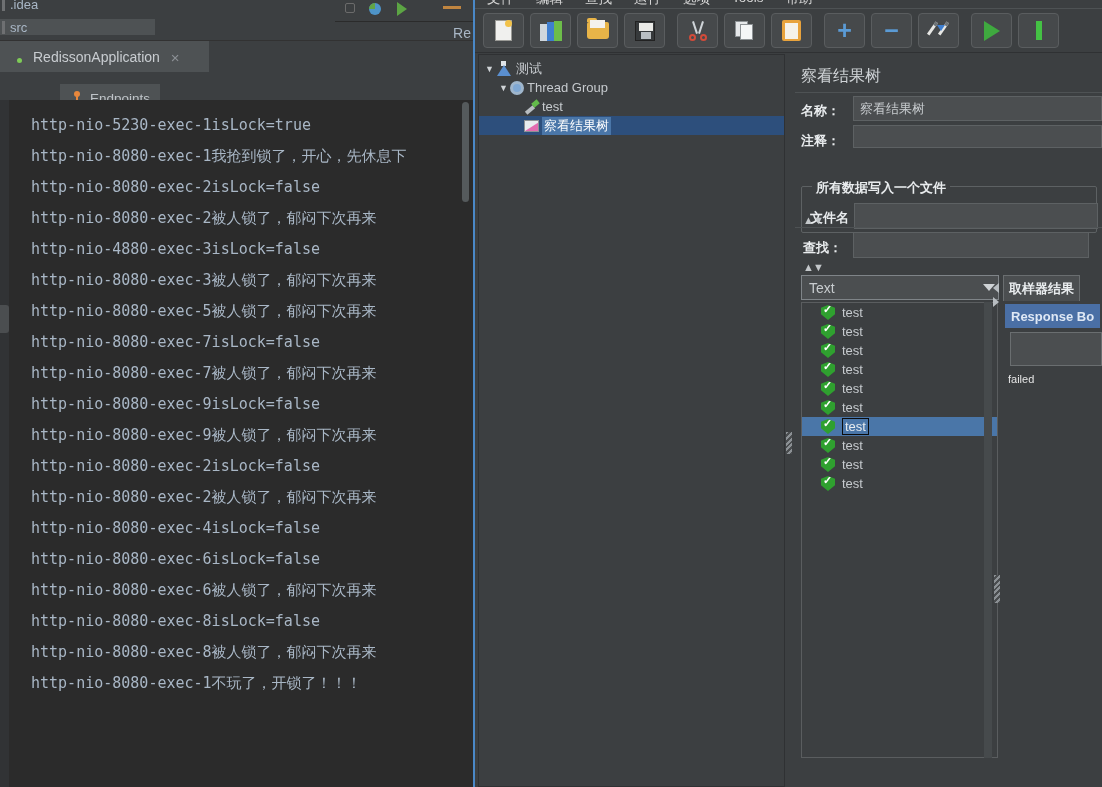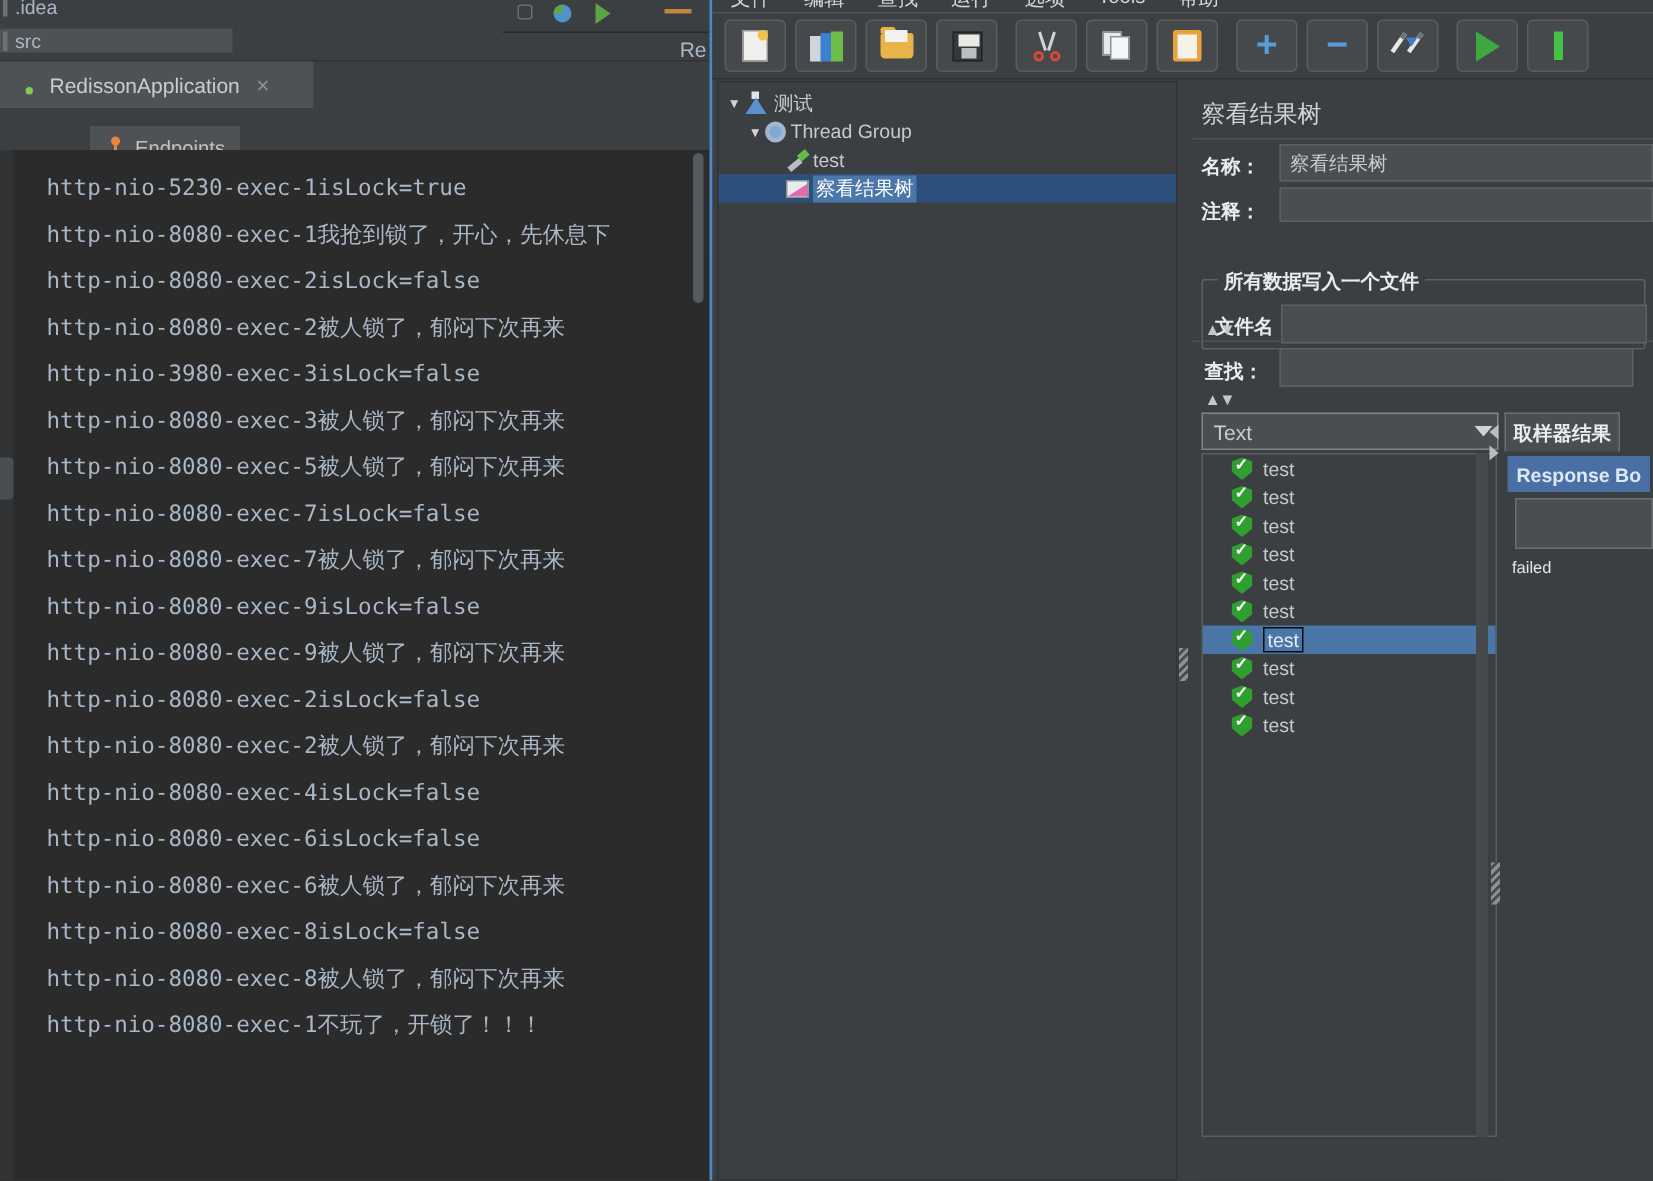--- a/index.html
+++ b/index.html
@@ -299,21 +299,21 @@
 
     <div class="console">
       <div class="console-lgutter">
         <div class="gutter-tab"></div>
       </div>
       <div class="console-lines" id="console-lines">
           <div class="cline">http-nio-5230-exec-1isLock=true</div>
           <div class="cline">http-nio-8080-exec-1我抢到锁了，开心，先休息下</div>
           <div class="cline">http-nio-8080-exec-2isLock=false</div>
           <div class="cline">http-nio-8080-exec-2被人锁了，郁闷下次再来</div>
-          <div class="cline">http-nio-3980-exec-3isLock=false</div>
+          <div class="cline">http-nio-4880-exec-3isLock=false</div>
           <div class="cline">http-nio-8080-exec-3被人锁了，郁闷下次再来</div>
           <div class="cline">http-nio-8080-exec-5被人锁了，郁闷下次再来</div>
           <div class="cline">http-nio-8080-exec-7isLock=false</div>
           <div class="cline">http-nio-8080-exec-7被人锁了，郁闷下次再来</div>
           <div class="cline">http-nio-8080-exec-9isLock=false</div>
           <div class="cline">http-nio-8080-exec-9被人锁了，郁闷下次再来</div>
           <div class="cline">http-nio-8080-exec-2isLock=false</div>
           <div class="cline">http-nio-8080-exec-2被人锁了，郁闷下次再来</div>
           <div class="cline">http-nio-8080-exec-4isLock=false</div>
           <div class="cline">http-nio-8080-exec-6isLock=false</div>

